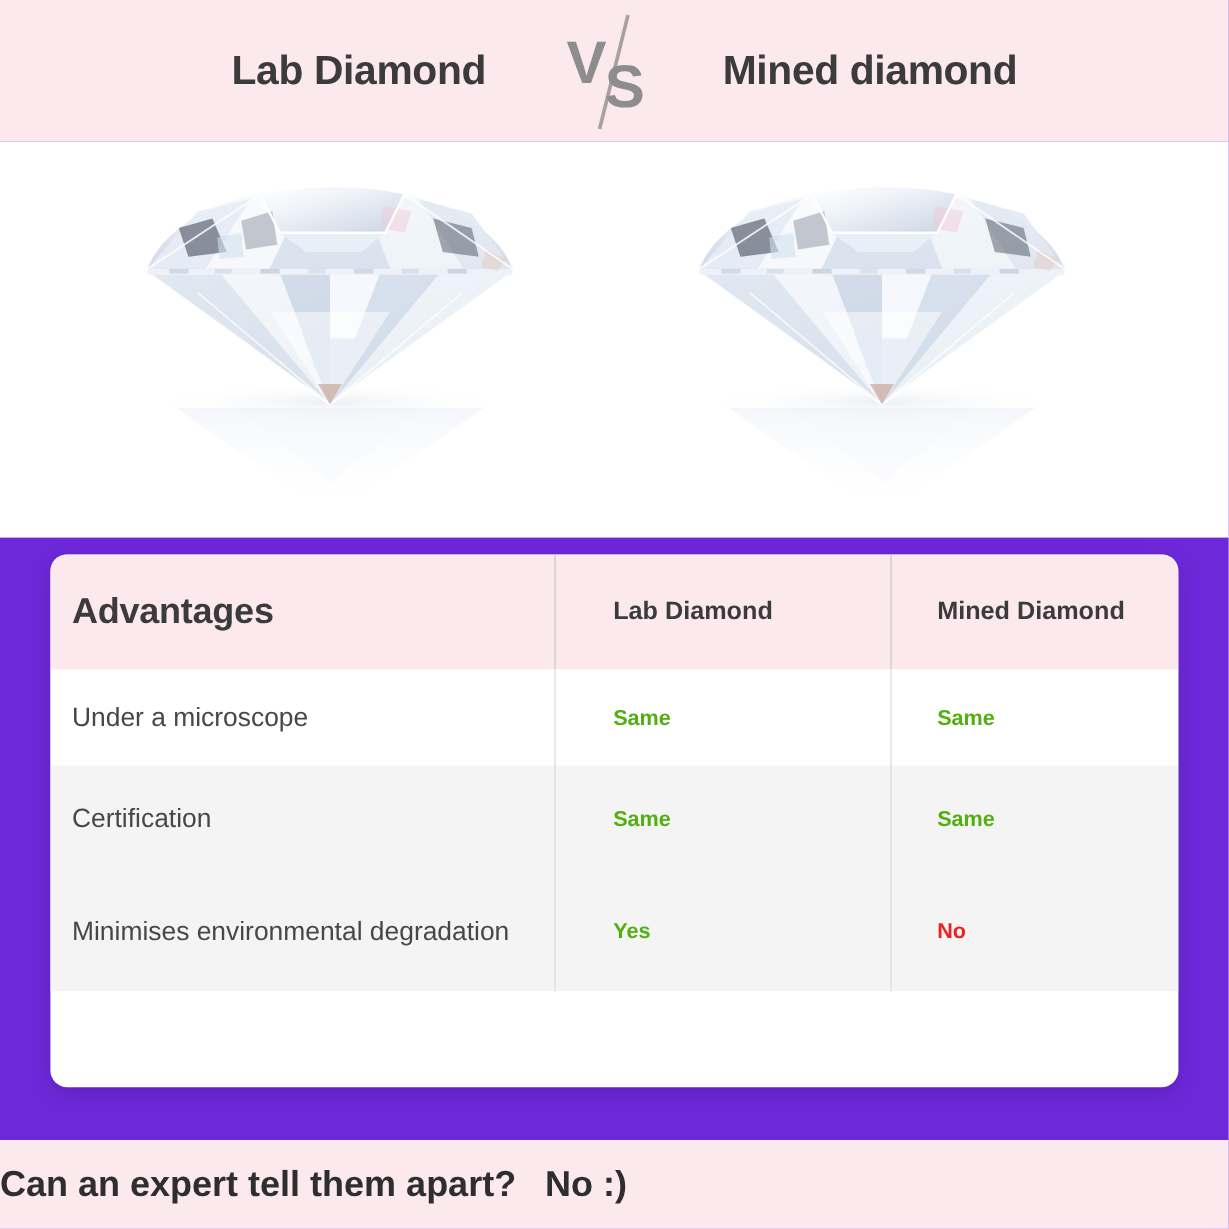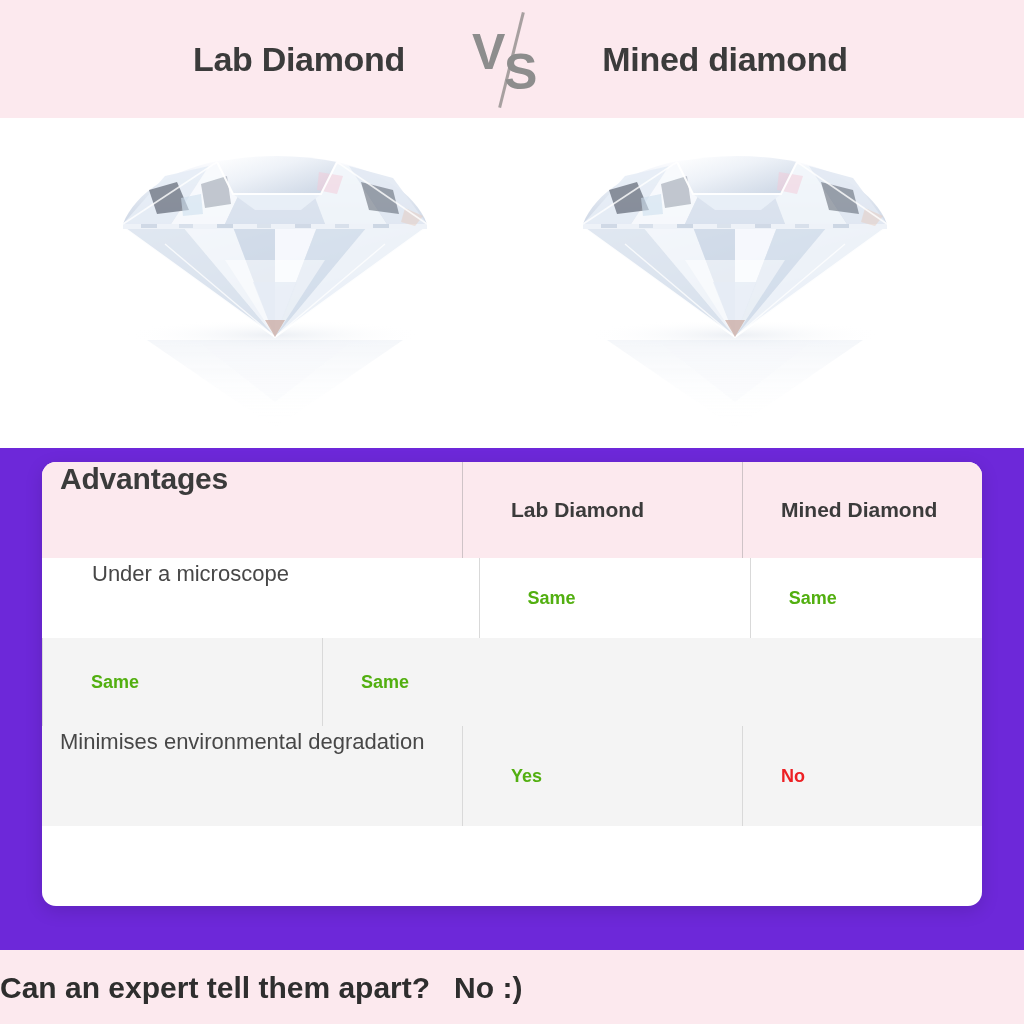--- a/index.html
+++ b/index.html
@@ -92,26 +92,26 @@
     box-shadow: 0 5px 18px rgba(0,0,0,0.13);
     overflow: hidden;
   }
 
   .row {
     display: flex;
     width: 100%;
     align-items: stretch;
   }
   .row.head  { height: 96px;  background: #fce9ee; }
-  .row.r1    { height: 80px;  background: #ffffff; padding-left: 32px; }
+  .row.r1    { height: 80px;  background: #ffffff; }
   .row.r2    { height: 88px;  background: #f4f4f4; }
   .row.r3    { height: 80px;  background: #ffffff; }
   .row.r4    { height: 100px; background: #f4f4f4; }
 
-  .c-label { width: 420px; display: flex; align-items: flex-start; padding-left: 18px; }
+  .c-label { width: 420px; display: flex; align-items: center; padding-left: 18px; }
   .c-lab   { width: 280px; display: flex; align-items: center; justify-content: flex-start;
              padding-left: 48px; border-left: 1px solid #d9d9d9; }
   .c-mined { width: 240px; display: flex; align-items: center; justify-content: flex-start;
              padding-left: 38px; border-left: 1px solid #d9d9d9; }
 
   .row.head .c-lab, .row.head .c-mined { border-left-color: #cfc3c7; }
 
   .h-advantages {
     font-size: 30px; font-weight: bold; color: #3b3b3b; letter-spacing: -0.2px;
   }
@@ -356,20 +356,23 @@
       </div>
       <div class="c-lab">
         <span class="cell-val good">Same</span>
       </div>
       <div class="c-mined">
         <span class="cell-val good">Same</span>
       </div>
     </div>
 
     <div class="row r2">
+      <div class="c-label">
+        <span class="cell-label">Certification</span>
+      </div>
       <div class="c-lab">
         <span class="cell-val good">Same</span>
       </div>
       <div class="c-mined">
         <span class="cell-val good">Same</span>
       </div>
     </div>
 
 
     <div class="row r4">

